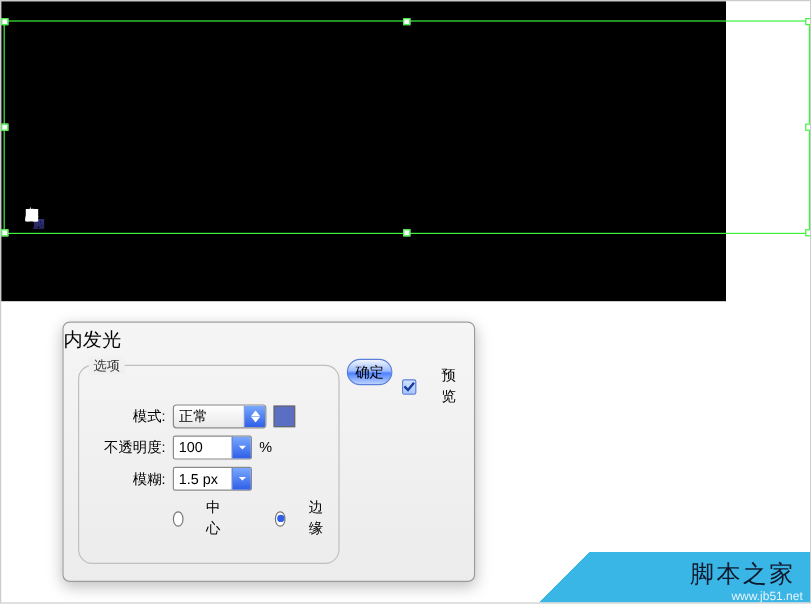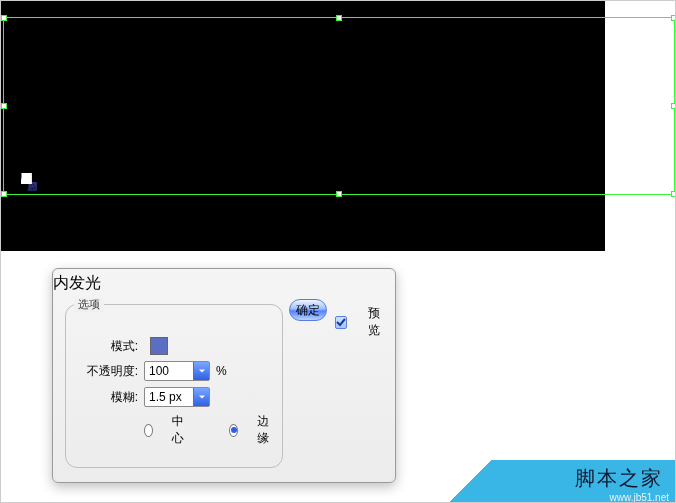--- a/index.html
+++ b/index.html
@@ -73,20 +73,31 @@
 </div>
 
 <div class="panel">
   <div class="panel-title">内发光</div>
 
   <div class="fieldset" style="width:218px">
     <span class="fieldset-label">选项</span>
 
     <div class="row">
       <span class="lbl">模式:</span>
+      <div class="select">
+        <span>正常</span>
+        <span class="select-arrows">
+          <svg viewBox="0 0 8 5">
+              <path d="M0 5 L4 0 L8 5Z"></path>
+            </svg>
+          <svg viewBox="0 0 8 5">
+              <path d="M0 0 L4 5 L8 0Z"></path>
+            </svg>
+        </span>
+      </div>
       <div class="swatch" title="#5a6fc4"></div>
     </div>
 
     <div class="row">
       <span class="lbl">不透明度:</span>
       <div class="numfield">
         <span>100</span>
         <span class="arrow-btn">
             <svg viewBox="0 0 8 8">
               <path d="M0 2 L4 6 L8 2Z"></path>

